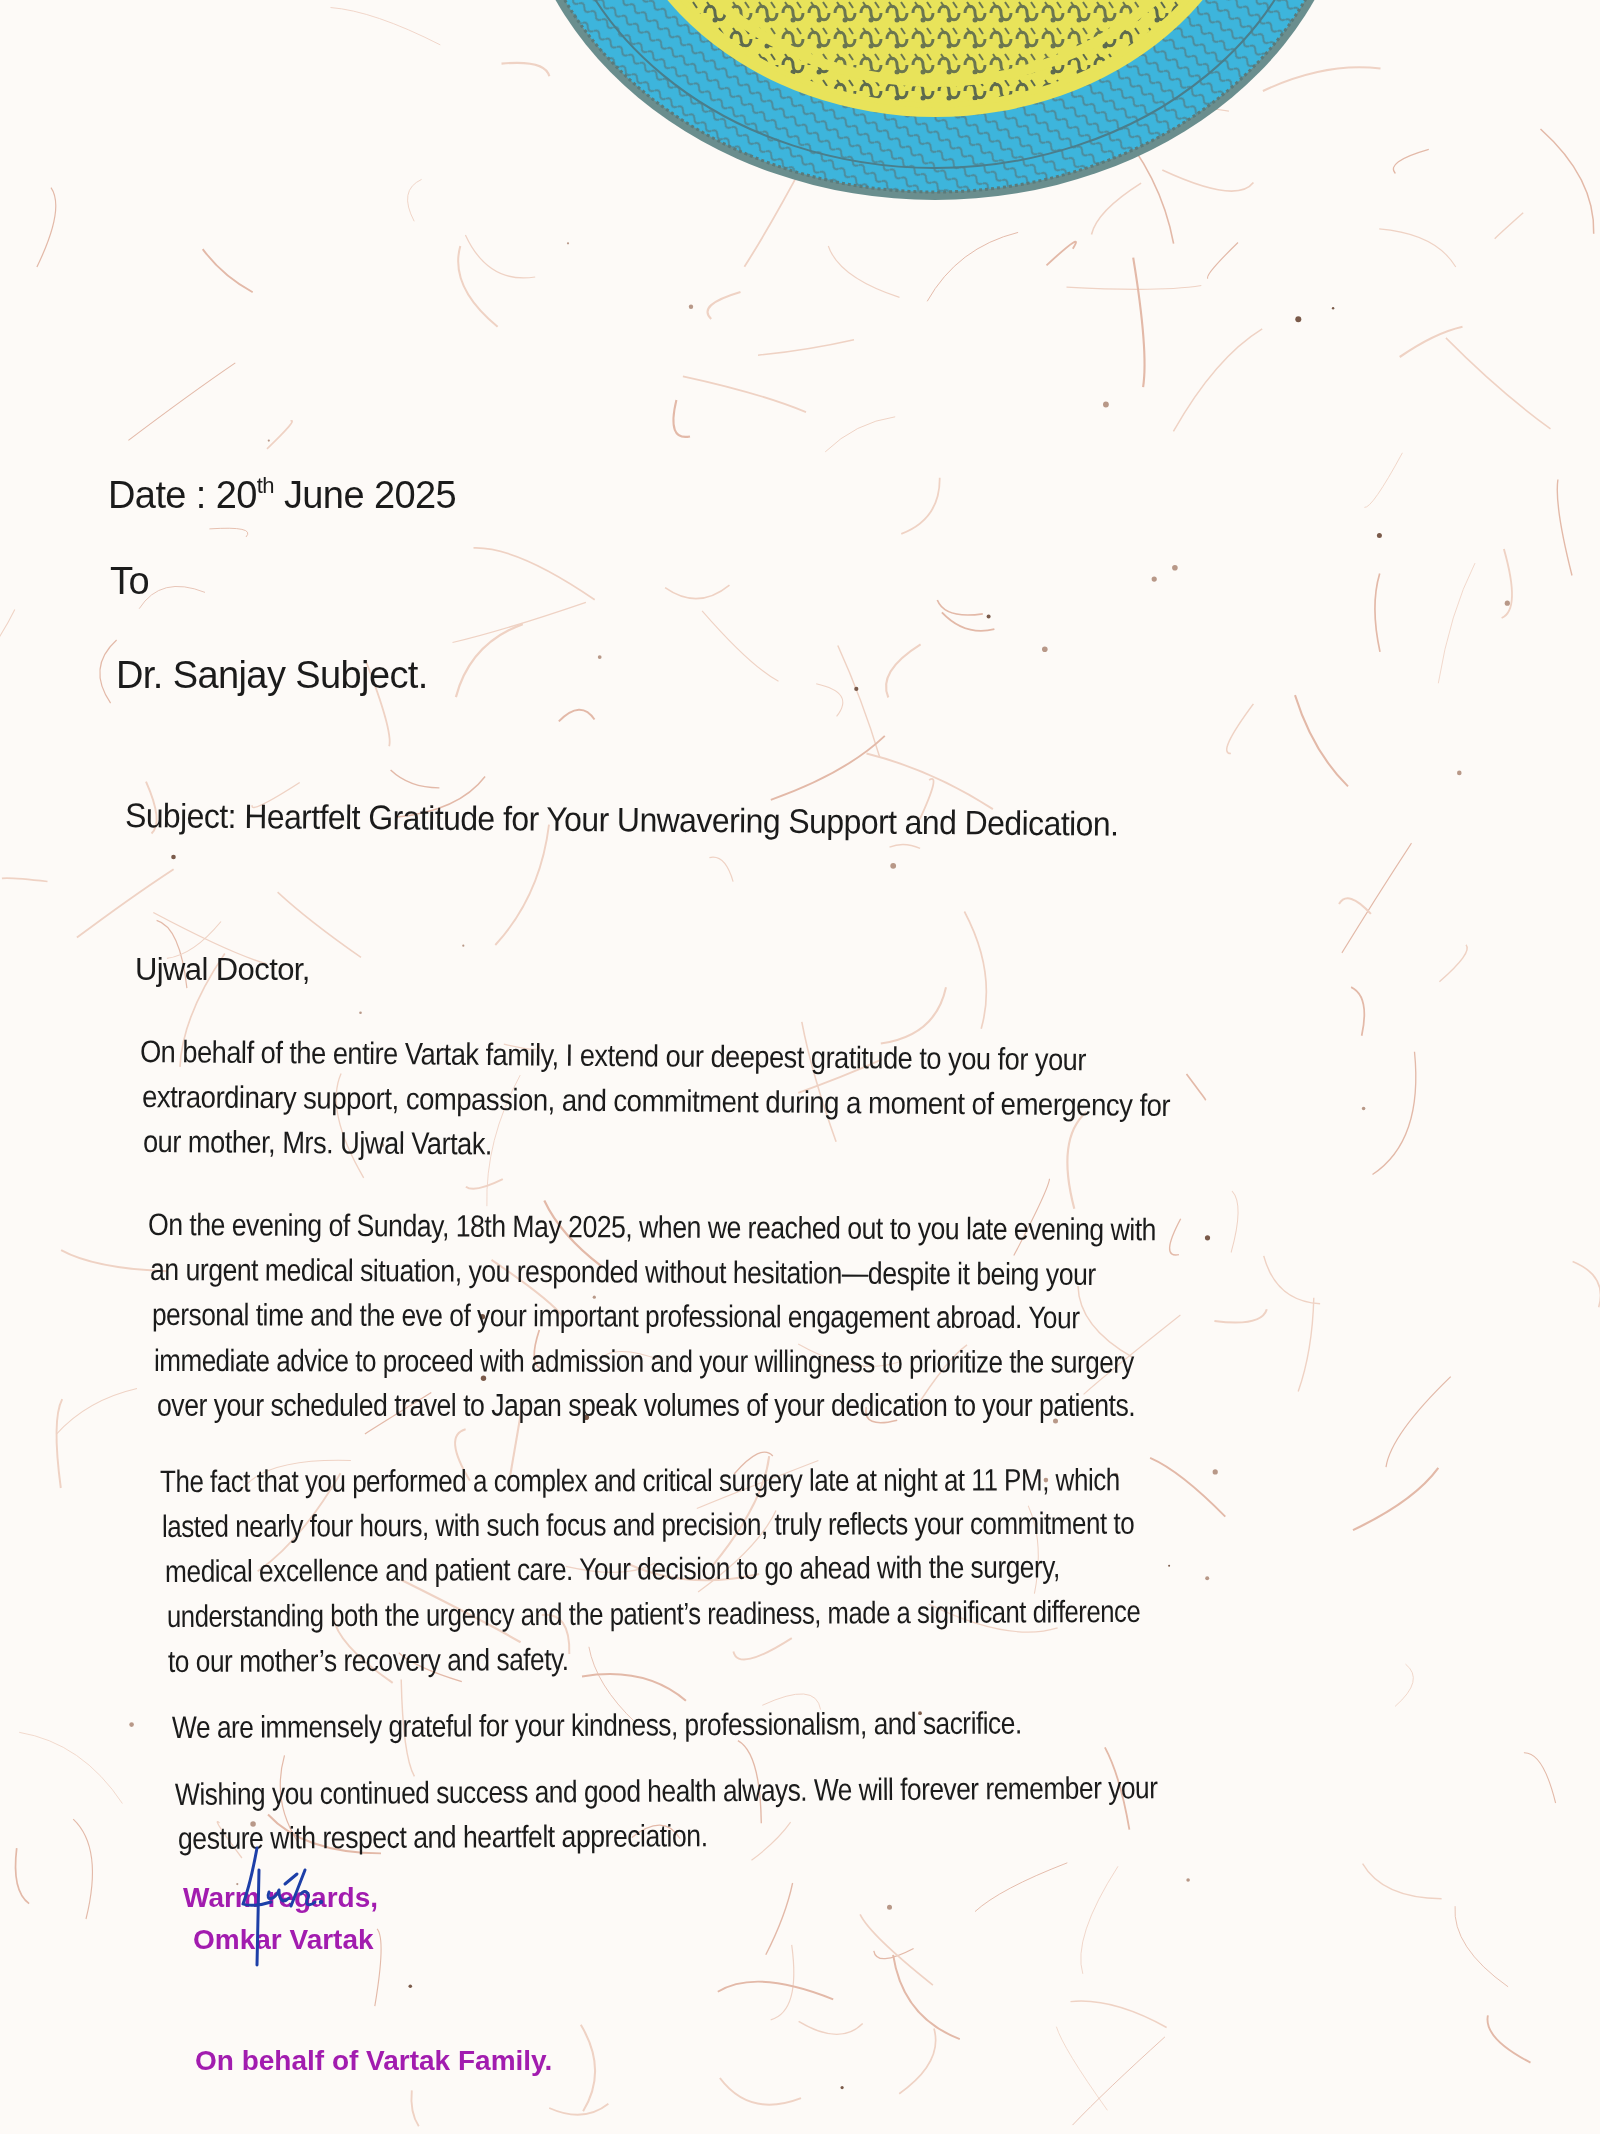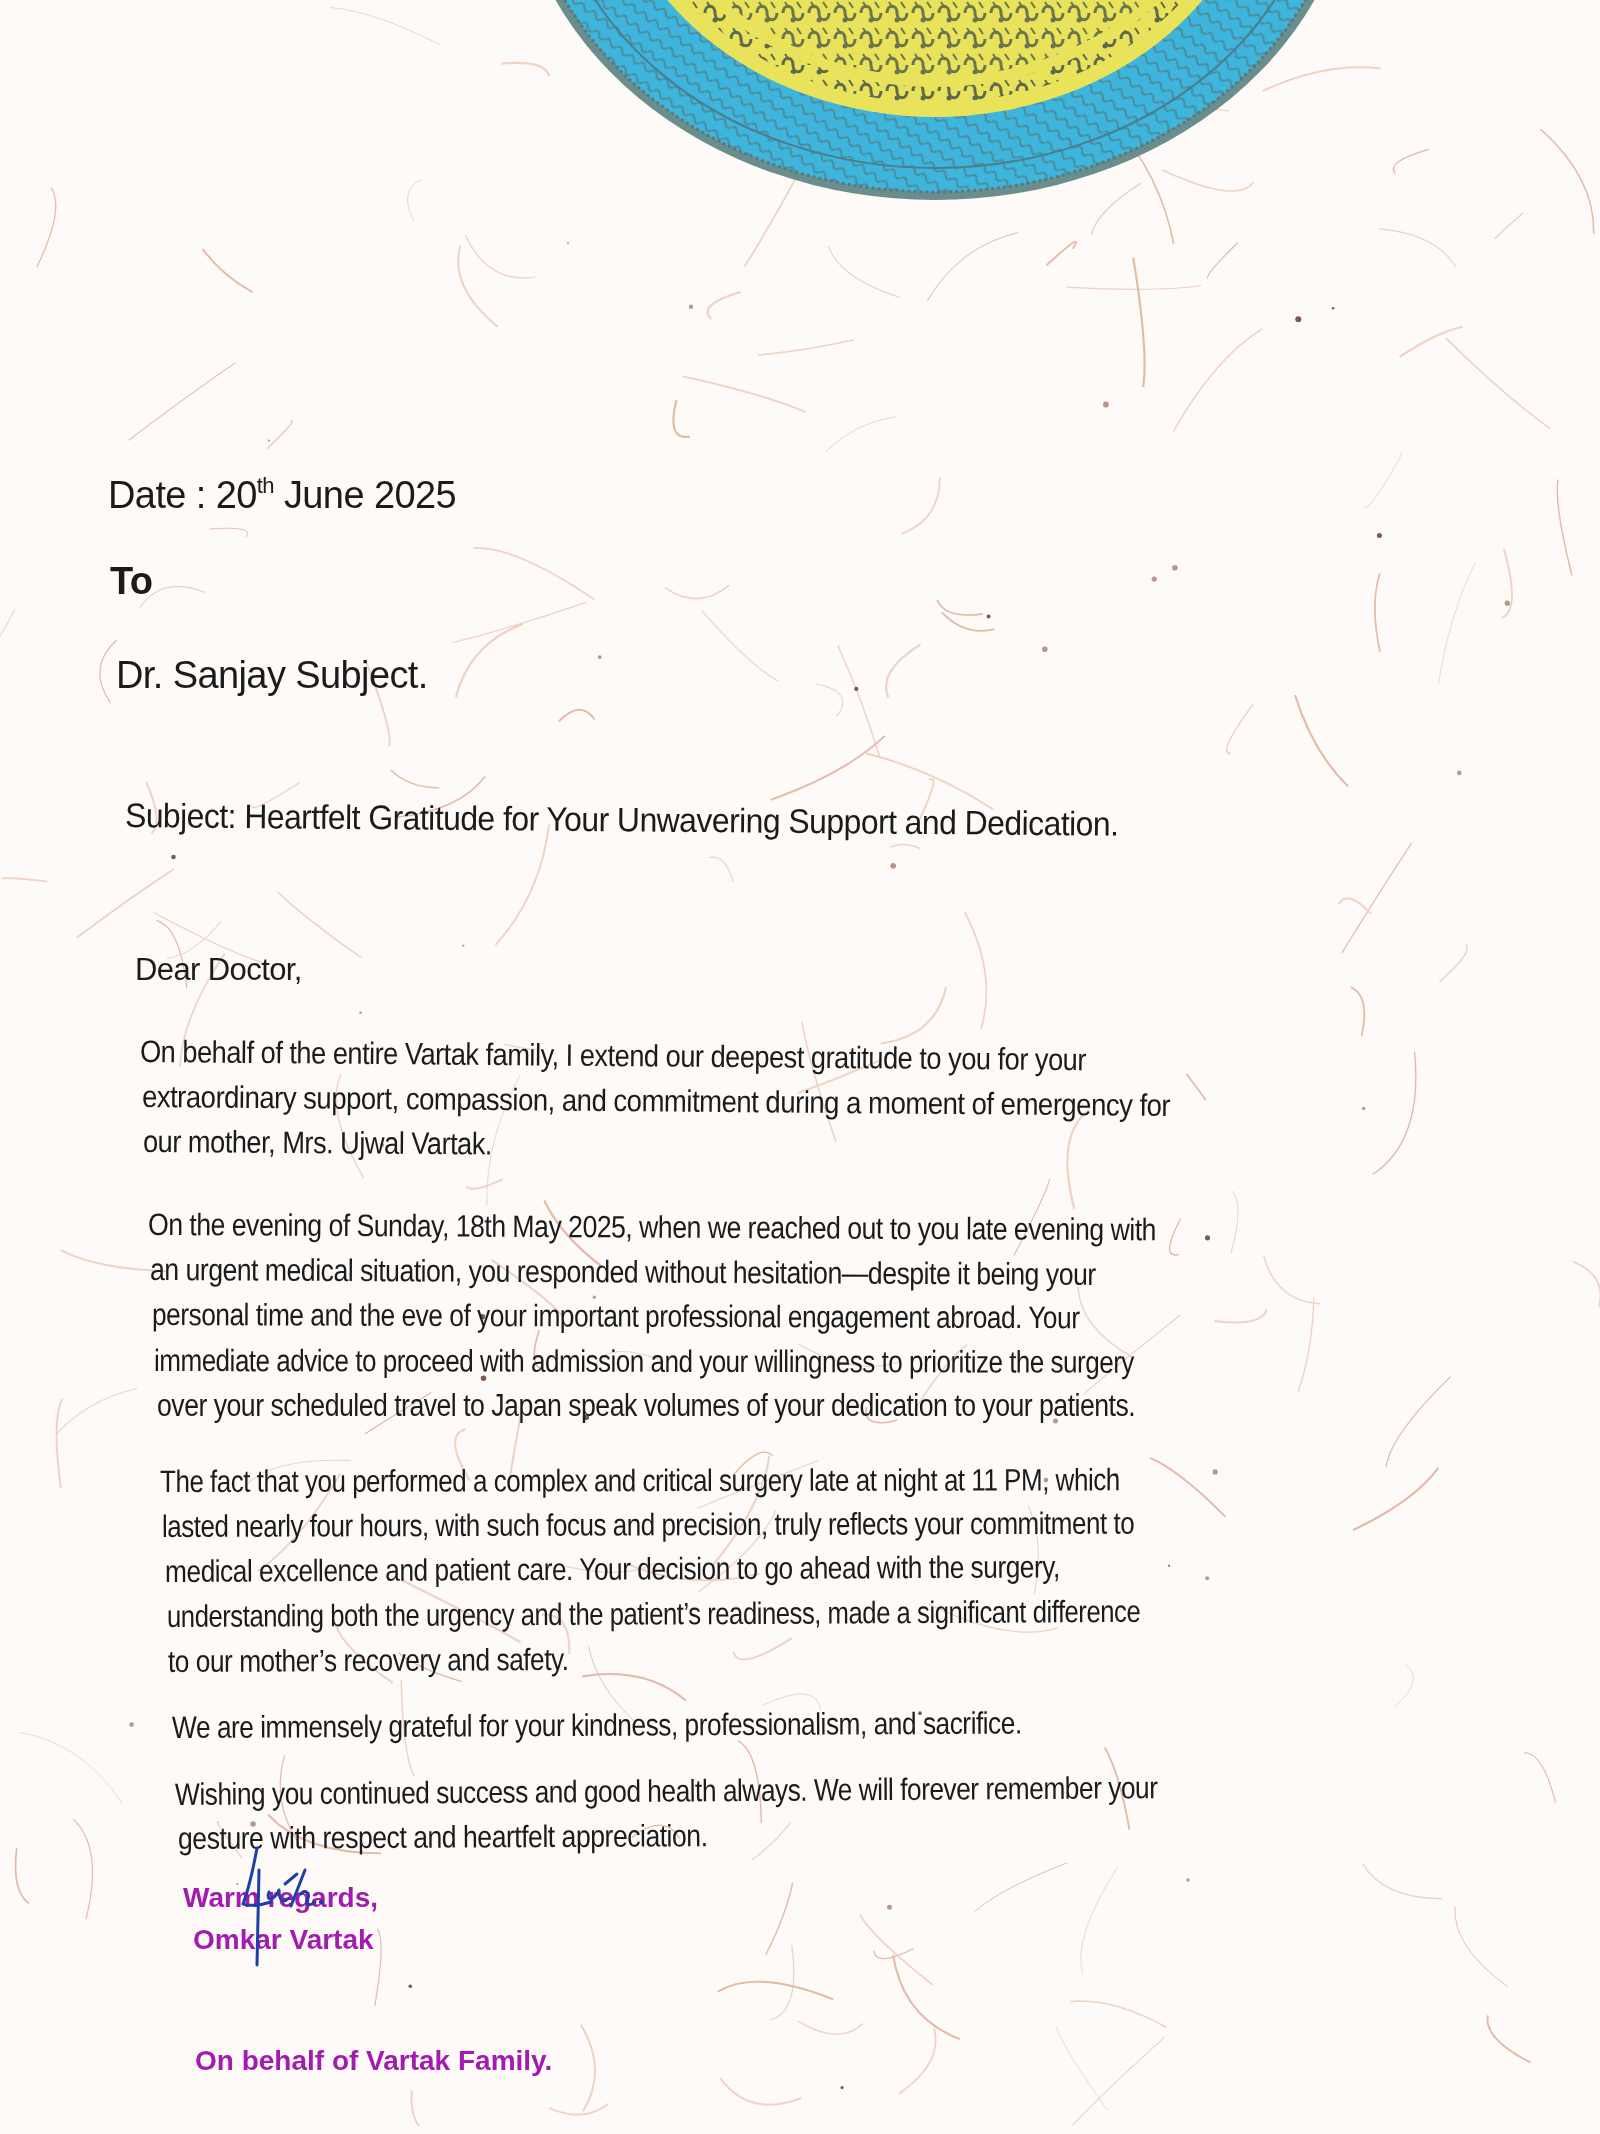--- a/index.html
+++ b/index.html
@@ -265,26 +265,26 @@
   <ellipse cx="935" cy="-165" rx="318" ry="270" fill="url(#goldScroll)"></ellipse>
   <ellipse cx="935" cy="-165" rx="318" ry="270" fill="none" stroke="#e8e35a" stroke-width="5"></ellipse>
   <ellipse cx="935" cy="-165" rx="300" ry="252" fill="#e8e35a"></ellipse>
   <ellipse cx="935" cy="-165" rx="290" ry="242" fill="url(#goldScroll)" opacity="0.9"></ellipse>
 </svg>
 
 <div class="letter">
   <div class="line hdr" style="left:108px; top:430px;">
     <span>Date : 20</span><sup>th</sup><span> June 2025</span>
   </div>
-  <div class="line hdr" style="left:110px; top:516px;font-weight:bold;">To</div>
+  <div class="line hdr" style="left:110px; top:516px;">To</div>
   <div class="line hdr" style="left:116px; top:610px;">Dr. Sanjay Subject.</div>
 
   <div class="line sub" style="left:125px; top:752px; transform: rotate(0.5deg) scaleX(0.94);">Subject: Heartfelt Gratitude for Your Unwavering Support and Dedication.</div>
 
-  <div class="line body" style="left:135px; top:908px;">Dear Doctor,</div>
+  <div class="line body" style="left:135px; top:908px;">Ujwal Doctor,</div>
 
   <div class="line body" style="left:140px; top:990px; transform: rotate(0.5deg) scaleX(0.88);">On behalf of the entire Vartak family, I extend our deepest gratitude to you for your</div>
   <div class="line body" style="left:142px; top:1035px; transform: rotate(0.5deg) scaleX(0.89);">extraordinary support, compassion, and commitment during a moment of emergency for</div>
   <div class="line body" style="left:143px; top:1080px; transform: rotate(0.4deg) scaleX(0.88);">our mother, Mrs. Ujwal Vartak.</div>
 
   <div class="line body" style="left:148px; top:1163px; transform: rotate(0.3deg) scaleX(0.86);">On the evening of Sunday, 18th May 2025, when we reached out to you late evening with</div>
   <div class="line body" style="left:150px; top:1208px; transform: rotate(0.3deg) scaleX(0.86);">an urgent medical situation, you responded without hesitation—despite it being your</div>
   <div class="line body" style="left:152px; top:1253px; transform: rotate(0.2deg) scaleX(0.85);">personal time and the eve of your important professional engagement abroad. Your</div>
   <div class="line body" style="left:154px; top:1299px; transform: rotate(0.1deg) scaleX(0.84);">immediate advice to proceed with admission and your willingness to prioritize the surgery</div>
   <div class="line body" style="left:157px; top:1344px; transform: rotate(0deg) scaleX(0.86);">over your scheduled travel to Japan speak volumes of your dedication to your patients.</div>

